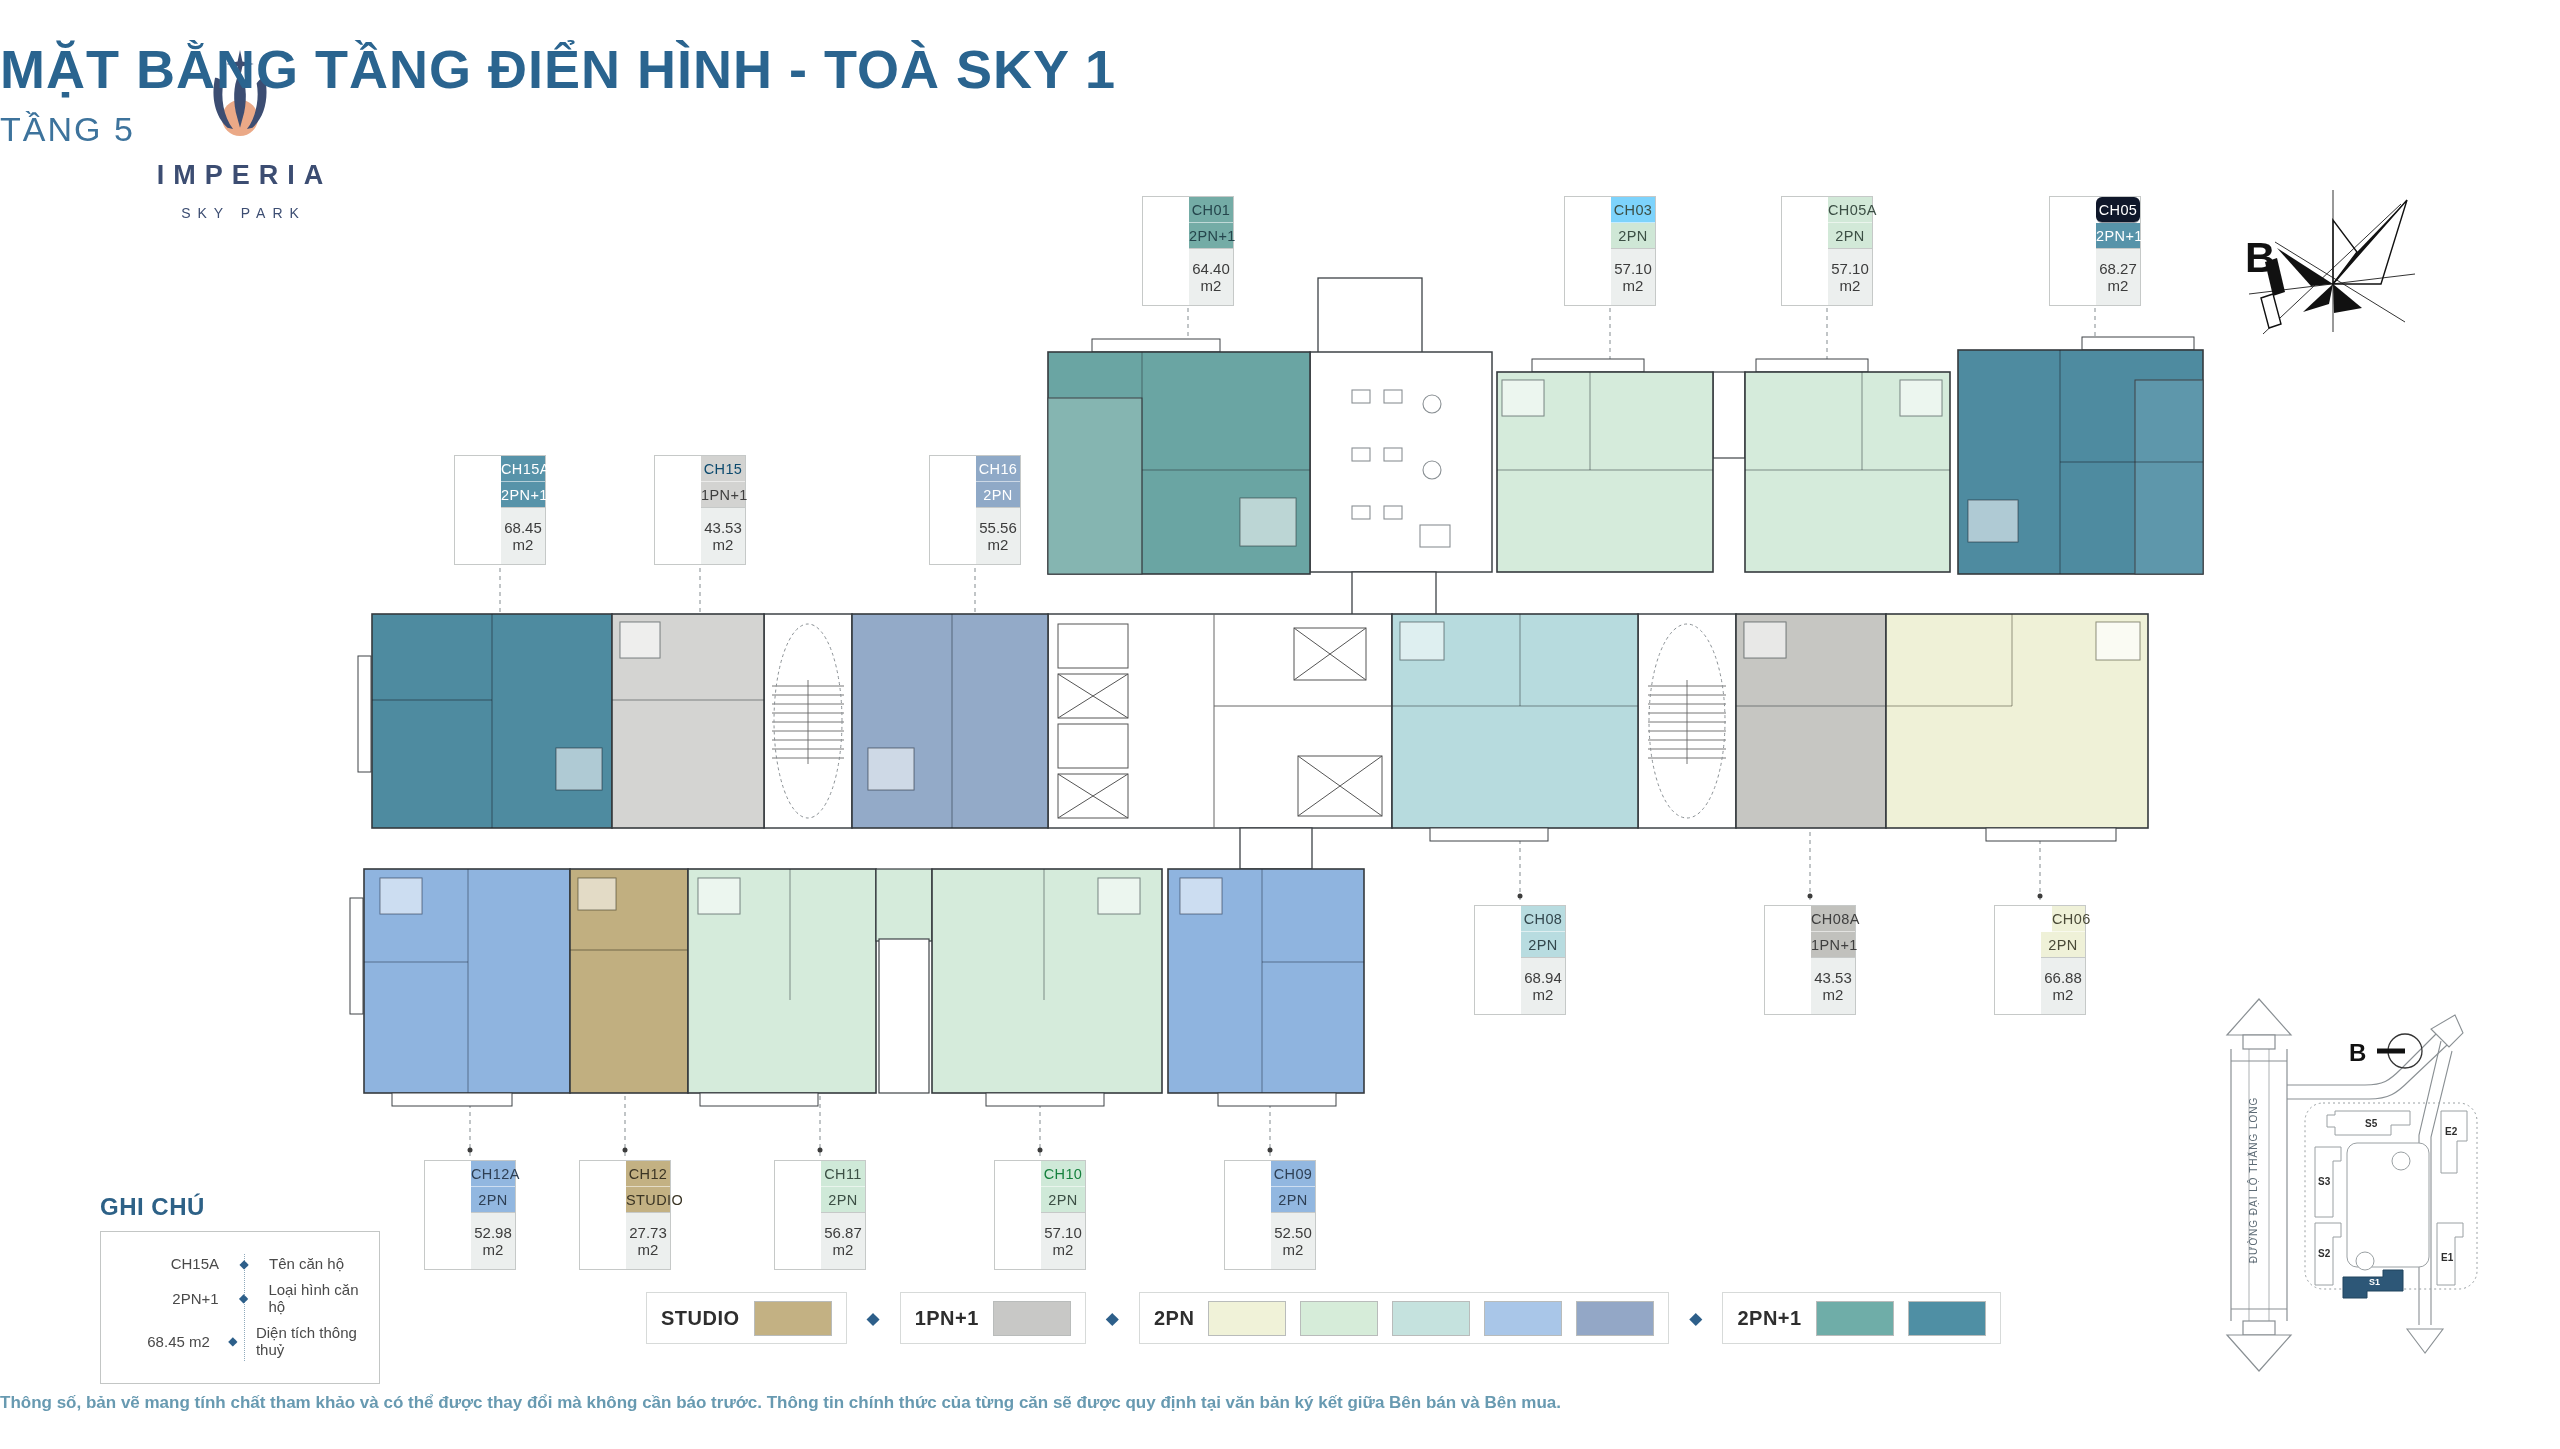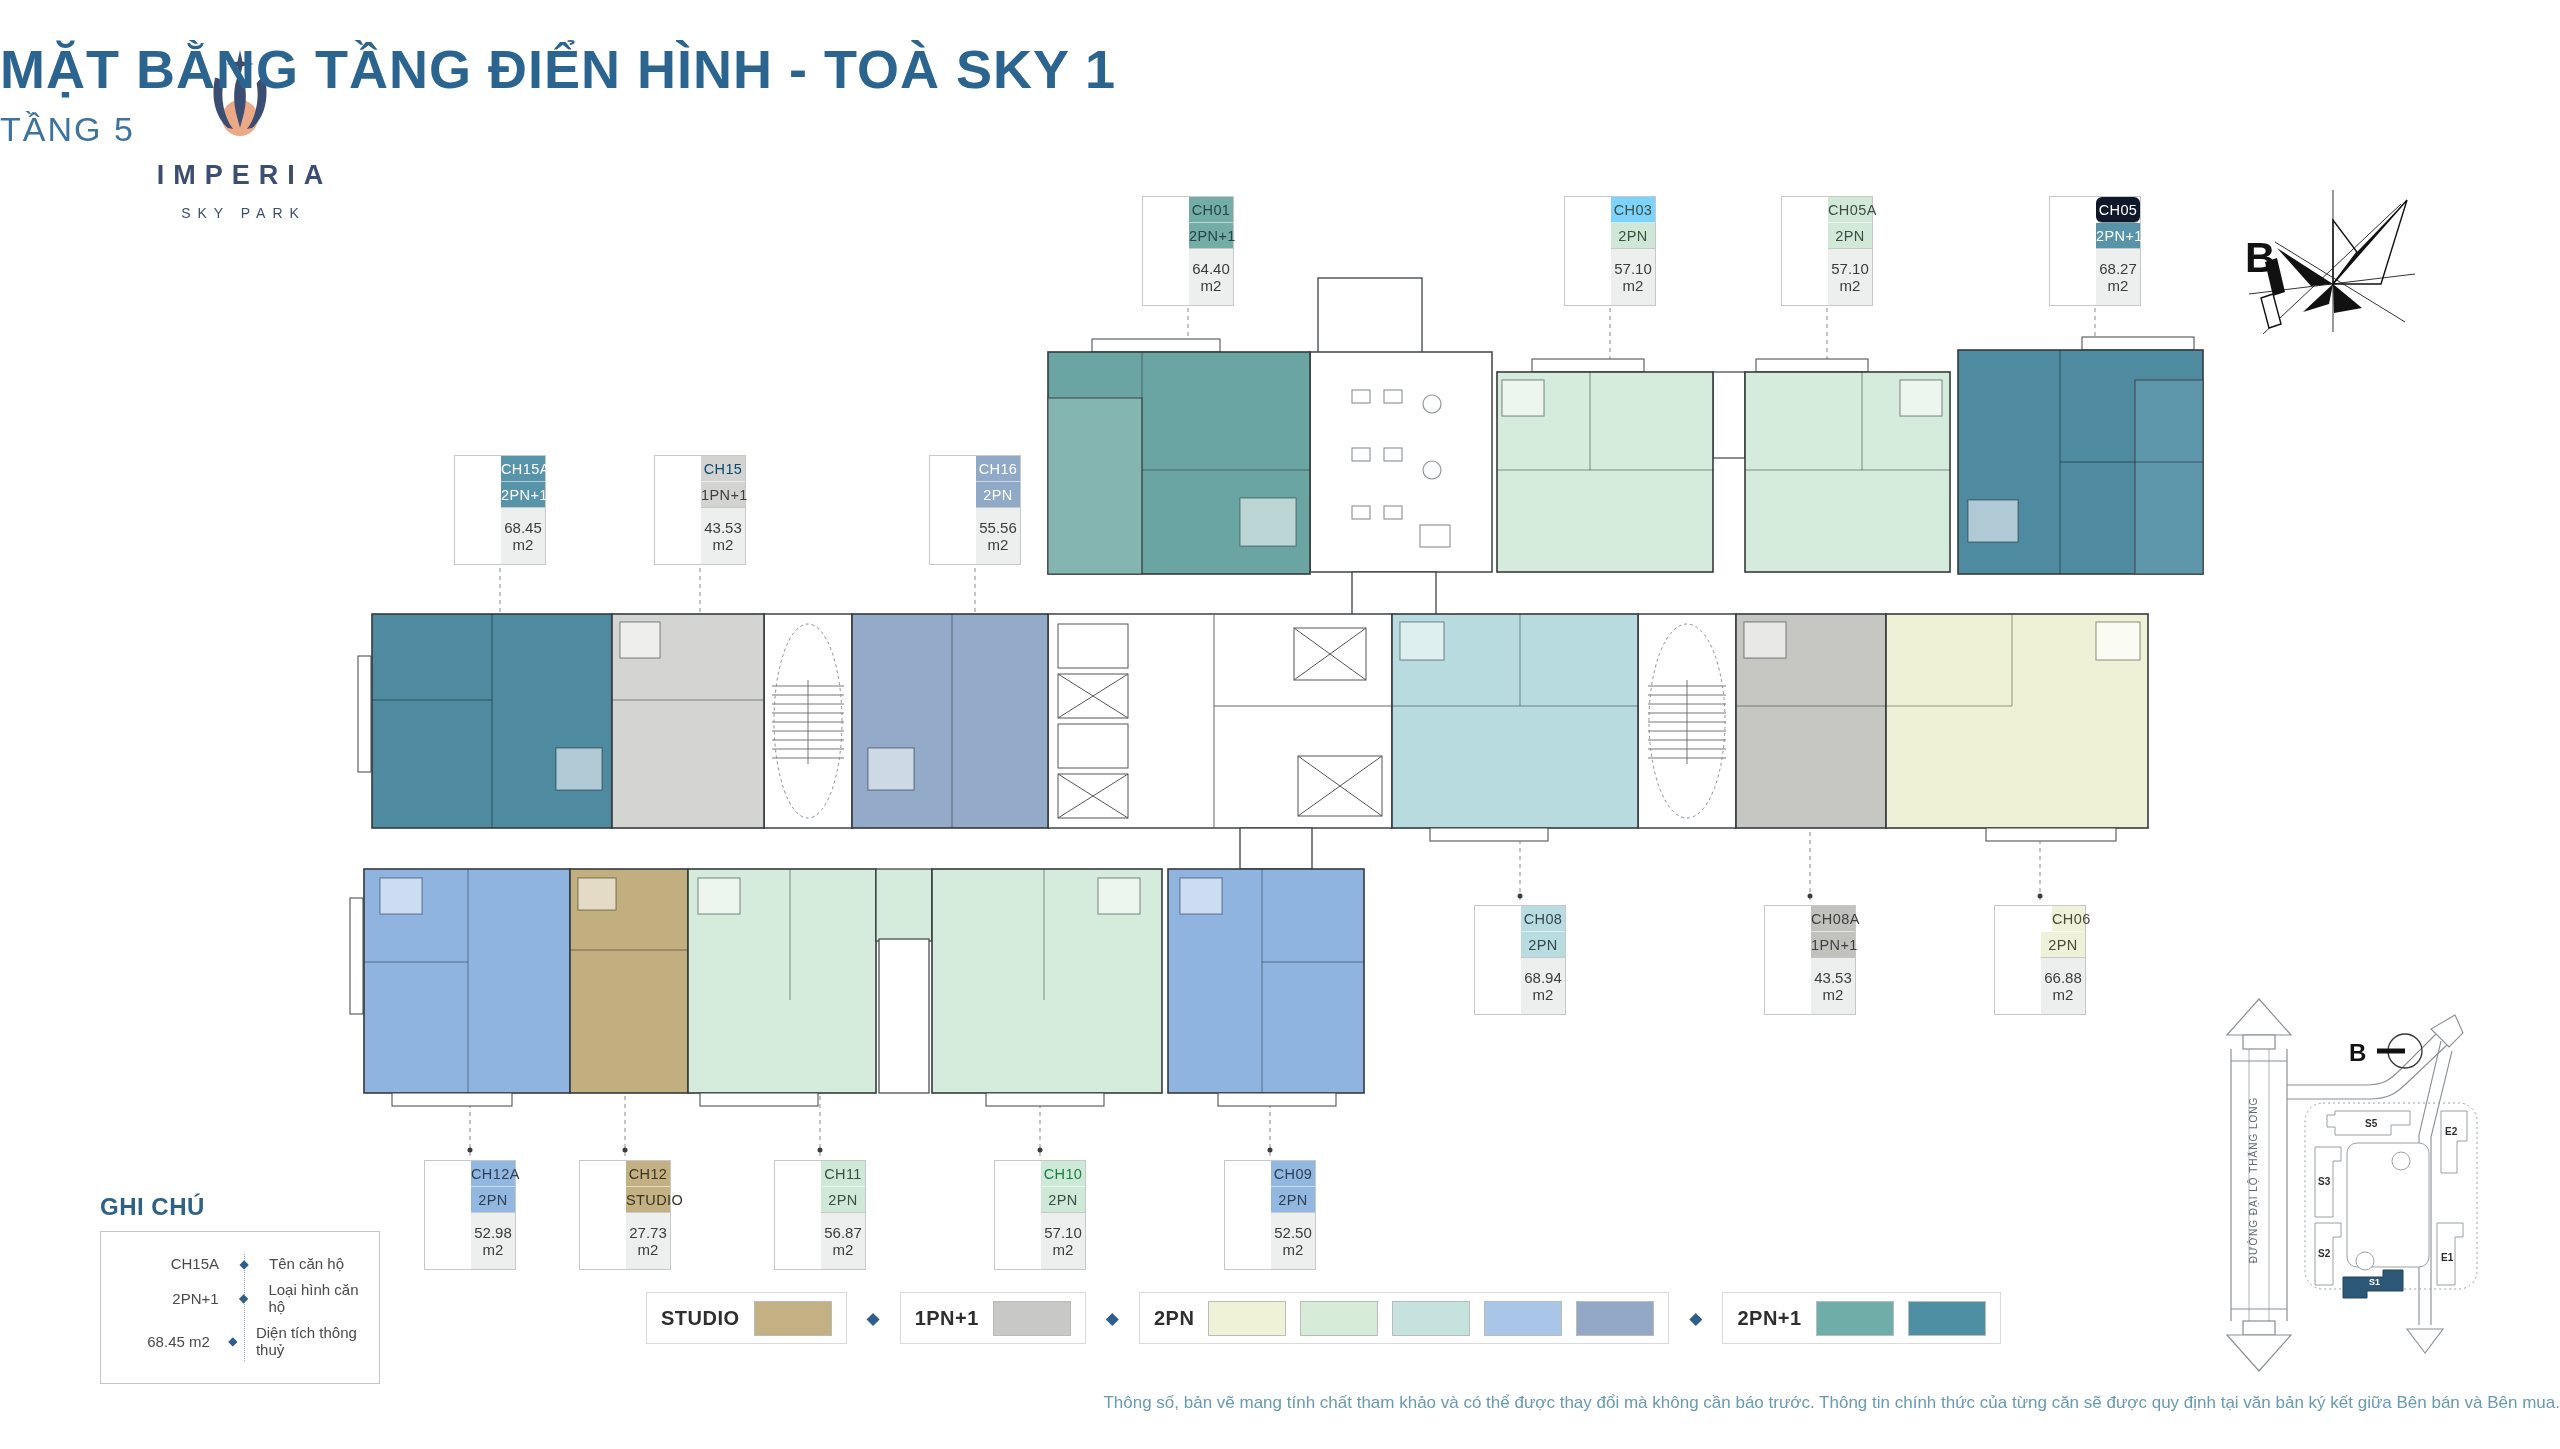--- a/index.html
+++ b/index.html
@@ -31,21 +31,21 @@
   .note-key { width:118px; text-align:right; font-size:15px; color:#4a4a4a; }
   .note-dia { width:50px; text-align:center; font-size:12px; color:#2d5f8a; }
   .note-lab { font-size:15px; color:#4a4a4a; }
   
   .cl-row { position:absolute; left:646px; top:1292px; display:flex; align-items:center; column-gap:20px; }
   .cl-box { display:flex; align-items:center; column-gap:14px; border:1px solid #d7dad9; background:#fff; padding:8px 14px; height:52px; box-sizing:border-box; }
   .cl-label { font-size:20px; font-weight:700; color:#2e2e2e; letter-spacing:.5px; }
   .cl-swatch { width:78px; height:35px; border:1px solid #b9bcbb; box-sizing:border-box; }
   .cl-dia { font-size:17px; color:#2d5f8a; }
   
-  .disclaimer { position:absolute; left:0; top:1393px; width:100%; text-align:right; font-size:17px; color:#689ab1; }
+  .disclaimer { position:absolute; left:0; top:1393px; width:100%; text-align:left; font-size:17px; color:#689ab1;font-weight:bold; }
   
   .compass { position:absolute; left:2235px; top:182px; width:190px; height:155px; }
   .sitemap { position:absolute; left:2205px; top:985px; width:345px; height:400px; }
 </style>
 </head>
 <body>
 
 <div class="stage">
 
   <div class="logo-wrap">

